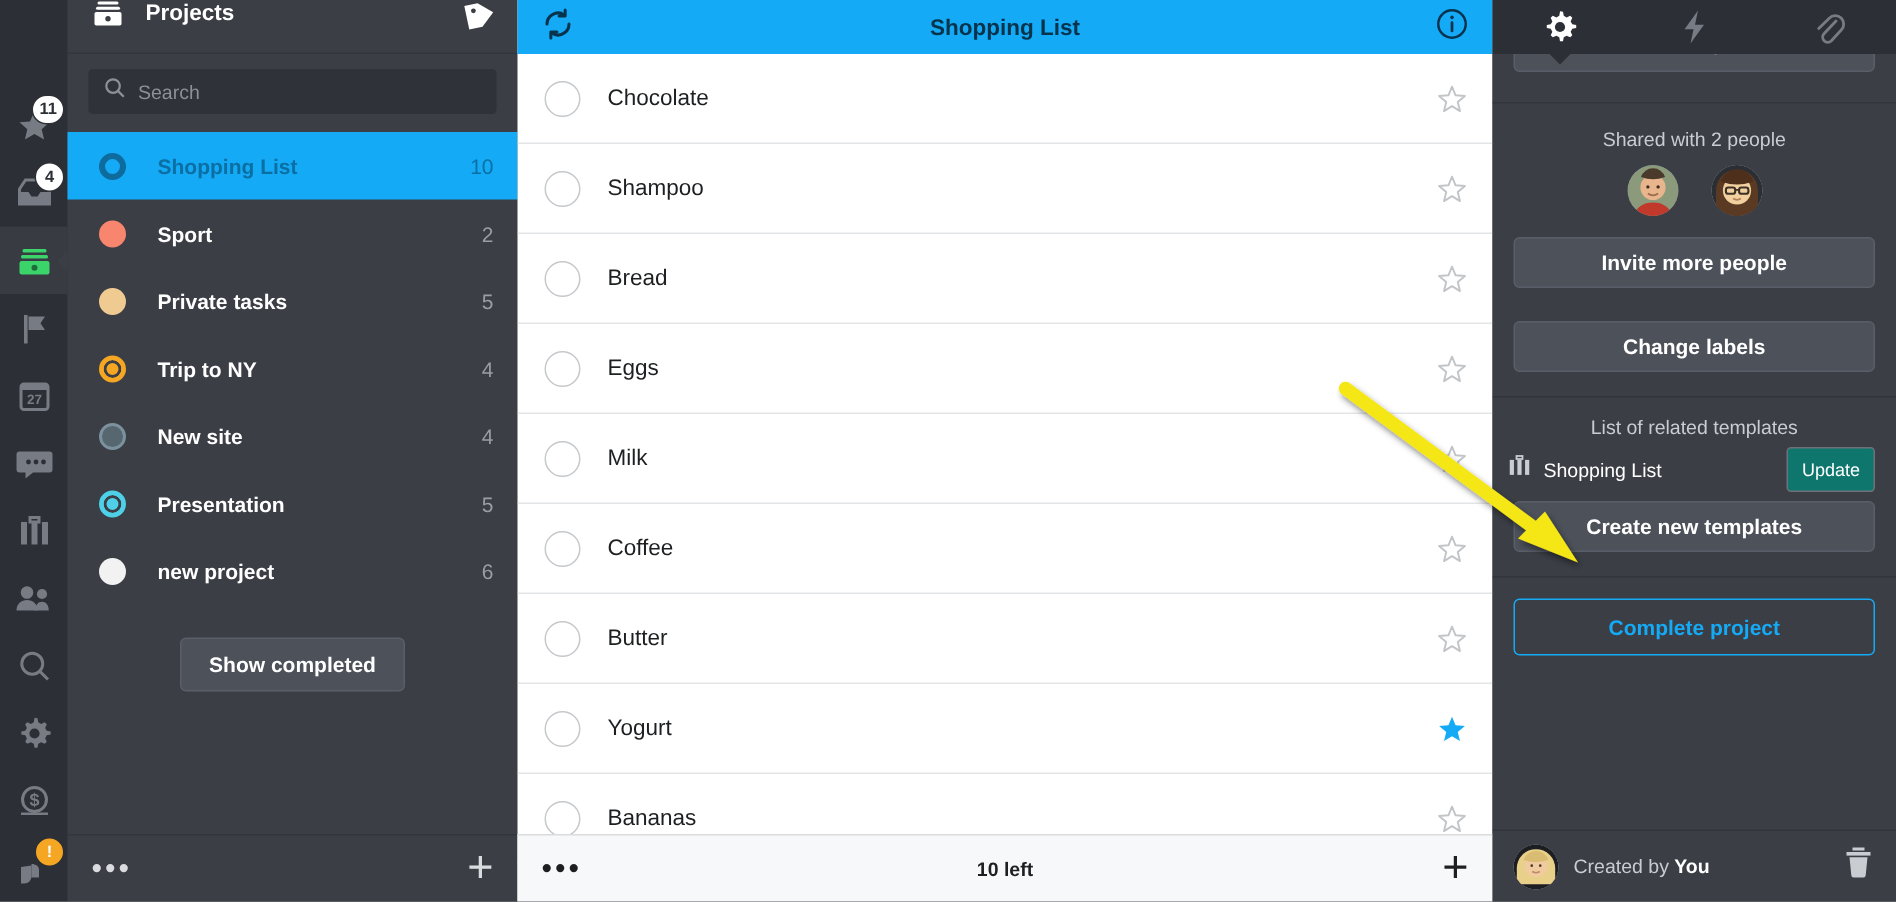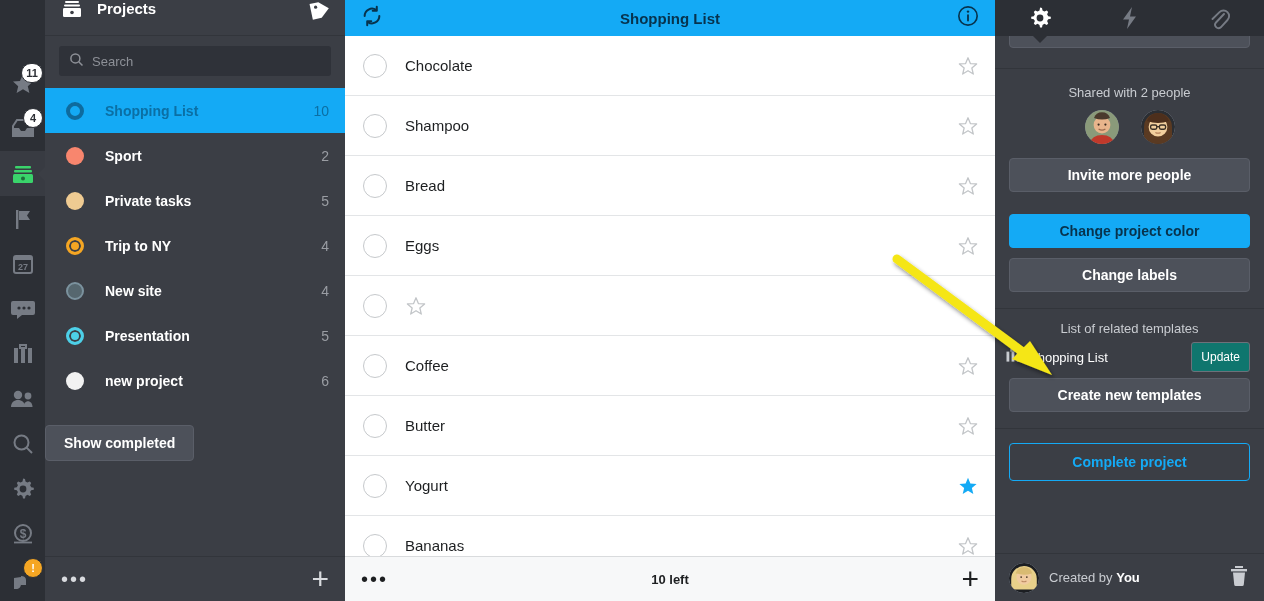--- a/index.html
+++ b/index.html
@@ -87,21 +87,21 @@
   .dot { width: 18px; height: 18px; border-radius: 50%; }
   .dot.ring { background: transparent; }
   .proj-name {
     flex: 1; color: #ffffff; font-size: 14px; font-weight: bold;
   }
   .proj-row.sel .proj-name { color: #0b6fa4; font-weight: bold; }
   .proj-count { color: #9a9da3; font-size: 14px; }
   .proj-row.sel .proj-count { color: #0b6fa4; }
 
   .show-completed-wrap {
-    display: flex; justify-content: flex-start;
+    display: flex; justify-content: center;
     padding-top: 22px;
   }
   .show-completed {
     background: #4d515a; color: #ffffff;
     border: 1px solid #5a5e68; border-radius: 4px;
     font-size: 14px; font-weight: bold;
     padding: 9px 18px; cursor: pointer;
     font-family: "Liberation Sans", sans-serif;
   }
   .projects-footer {
@@ -504,20 +504,21 @@
           <svg width="22" height="22" viewBox="0 0 24 24">
               <polygon points="12,3 14.6,9.3 21.4,9.8 16.2,14.2 17.8,20.8 12,17.2 6.2,20.8 7.8,14.2 2.6,9.8 9.4,9.3" fill="none" stroke="#c2c5c8" stroke-width="1.4" stroke-linejoin="round"></polygon>
             </svg>
         </span>
       </div>
 
       <div class="task-row">
         <span class="task-check-wrap">
             <span class="task-check"></span>
           </span>
+        <span class="task-name">Milk</span>
         <span class="star">
           <svg width="22" height="22" viewBox="0 0 24 24">
               <polygon points="12,3 14.6,9.3 21.4,9.8 16.2,14.2 17.8,20.8 12,17.2 6.2,20.8 7.8,14.2 2.6,9.8 9.4,9.3" fill="none" stroke="#c2c5c8" stroke-width="1.4" stroke-linejoin="round"></polygon>
             </svg>
         </span>
       </div>
 
       <div class="task-row">
         <span class="task-check-wrap">
             <span class="task-check"></span>
@@ -626,21 +627,20 @@
             <line x1="15.8" y1="16.6" x2="18.4" y2="16.6" stroke="#3b3026" stroke-width="1.2"></line>
             <path d="M14.4 22.4 q2.6 1.6 5.2 0" fill="none" stroke="#b5815c" stroke-width="1.2"></path>
           </svg>
         </div>
       </div>
 
       <div class="btn-grey">Invite more people</div>
 
       <div style="height:12px"></div>
 
-      <div class="btn-blue">Change project color</div>
 
       <div class="btn-grey">Change labels</div>
 
       <div class="hr"></div>
 
       <div class="tmpl-label">List of related templates</div>
 
       <div class="tmpl-row">
         <span>
           <svg width="16" height="15" viewBox="0 0 16 15">

